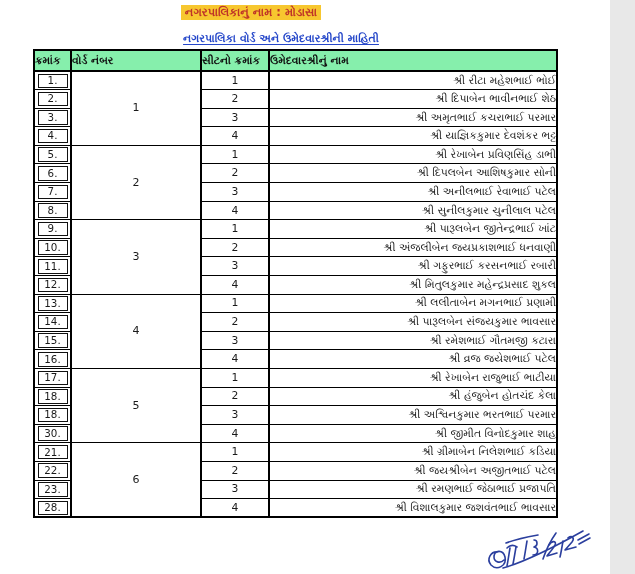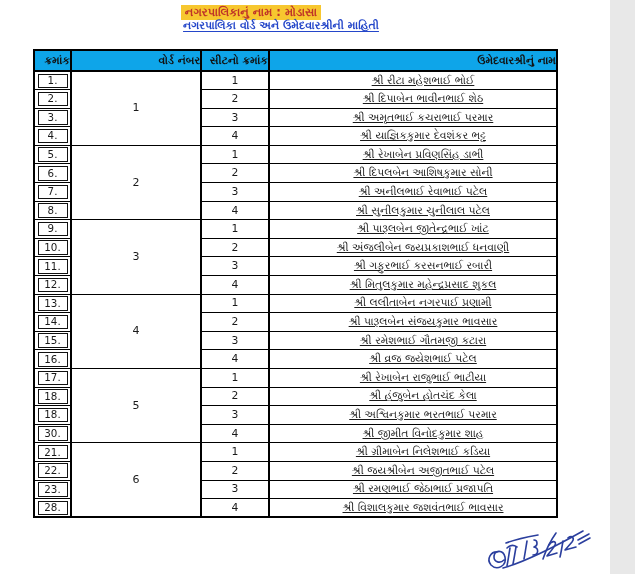--- a/index.html
+++ b/index.html
@@ -21,49 +21,49 @@
   .title-line .hl {
     display: inline-block;
     background: #f7c72f;
     color: #bf3428;
     font-weight: bold;
     font-size: 11.5px;
     padding: 1px 4px;
     line-height: 1.15;
   }
   .subtitle-line {
-    position: absolute; top: 14px; left: 0; width: 562px;
+    position: absolute; top: 27px; left: 0; width: 562px;
     text-align: center;
   }
   .subtitle-line span {
     color: #2446c9;
     font-weight: bold;
     font-size: 11px;
     text-decoration: underline;
     text-underline-offset: 2px;
   }
   table.roster {
     position: absolute; top: 49px; left: 33px;
     width: 523px;
     border-collapse: collapse;
     table-layout: fixed;
     border: 2.5px solid #000;
   }
   .roster th {
-    background: #0ea5e9;
+    background: #86efac;
     color: #111;
     font-weight: bold;
     font-size: 10.8px;
     height: 21px;
     border: 1.5px solid #000;
     border-left-width: 2px;
     border-right-width: 2px;
     border-bottom-width: 2px;
     padding: 0;
-    text-align: right;
+    text-align: left;
     vertical-align: middle;
     line-height: 1.1;
   }
   .roster td {
     border: 1.5px solid #000;
     border-left-width: 2px;
     border-right-width: 2px;
     height: 18.6px;
     font-size: 10.8px;
     color: #1a1a1a;
@@ -76,21 +76,21 @@
   .roster td.col-serial { padding: 1.5px 2.5px; }
   .serial-box {
     border: 1.4px solid #111;
     height: 100%;
     min-height: 13px;
     display: flex; align-items: center; justify-content: center;
     font-size: 10.3px;
   }
   .roster td.col-ward  { text-align: center; font-size: 11px; }
   .roster td.col-seat  { text-align: center; }
-  .roster td.col-name  { text-align: center; padding-left: 20px; text-decoration: underline; }
+  .roster td.col-name  { text-align: right; padding-left: 20px; }
   .signature {
     position: absolute; top: 527px; left: 483px;
     width: 110px; height: 46px;
   }
   .signature svg { width: 100%; height: 100%; }
 </style>
 </head>
 <body>
 
 <div class="right-strip"></div>
@@ -205,21 +205,21 @@
         </td>
         <td class="col-seat">4</td>
         <td class="col-name">શ્રી મિતુલકુમાર મહેન્દ્રપ્રસાદ શુકલ</td>
       </tr>
       <tr>
         <td class="col-serial">
           <div class="serial-box">13.</div>
         </td>
         <td class="col-ward" rowspan="4">4</td>
         <td class="col-seat">1</td>
-        <td class="col-name">શ્રી લલીતાબેન નગરપાઈ પ્રણામી</td>
+        <td class="col-name">શ્રી લલીતાબેન મગનભાઈ પ્રણામી</td>
       </tr>
       <tr>
         <td class="col-serial">
           <div class="serial-box">14.</div>
         </td>
         <td class="col-seat">2</td>
         <td class="col-name">શ્રી પારૂલબેન સંજયકુમાર ભાવસાર</td>
       </tr>
       <tr>
         <td class="col-serial">

